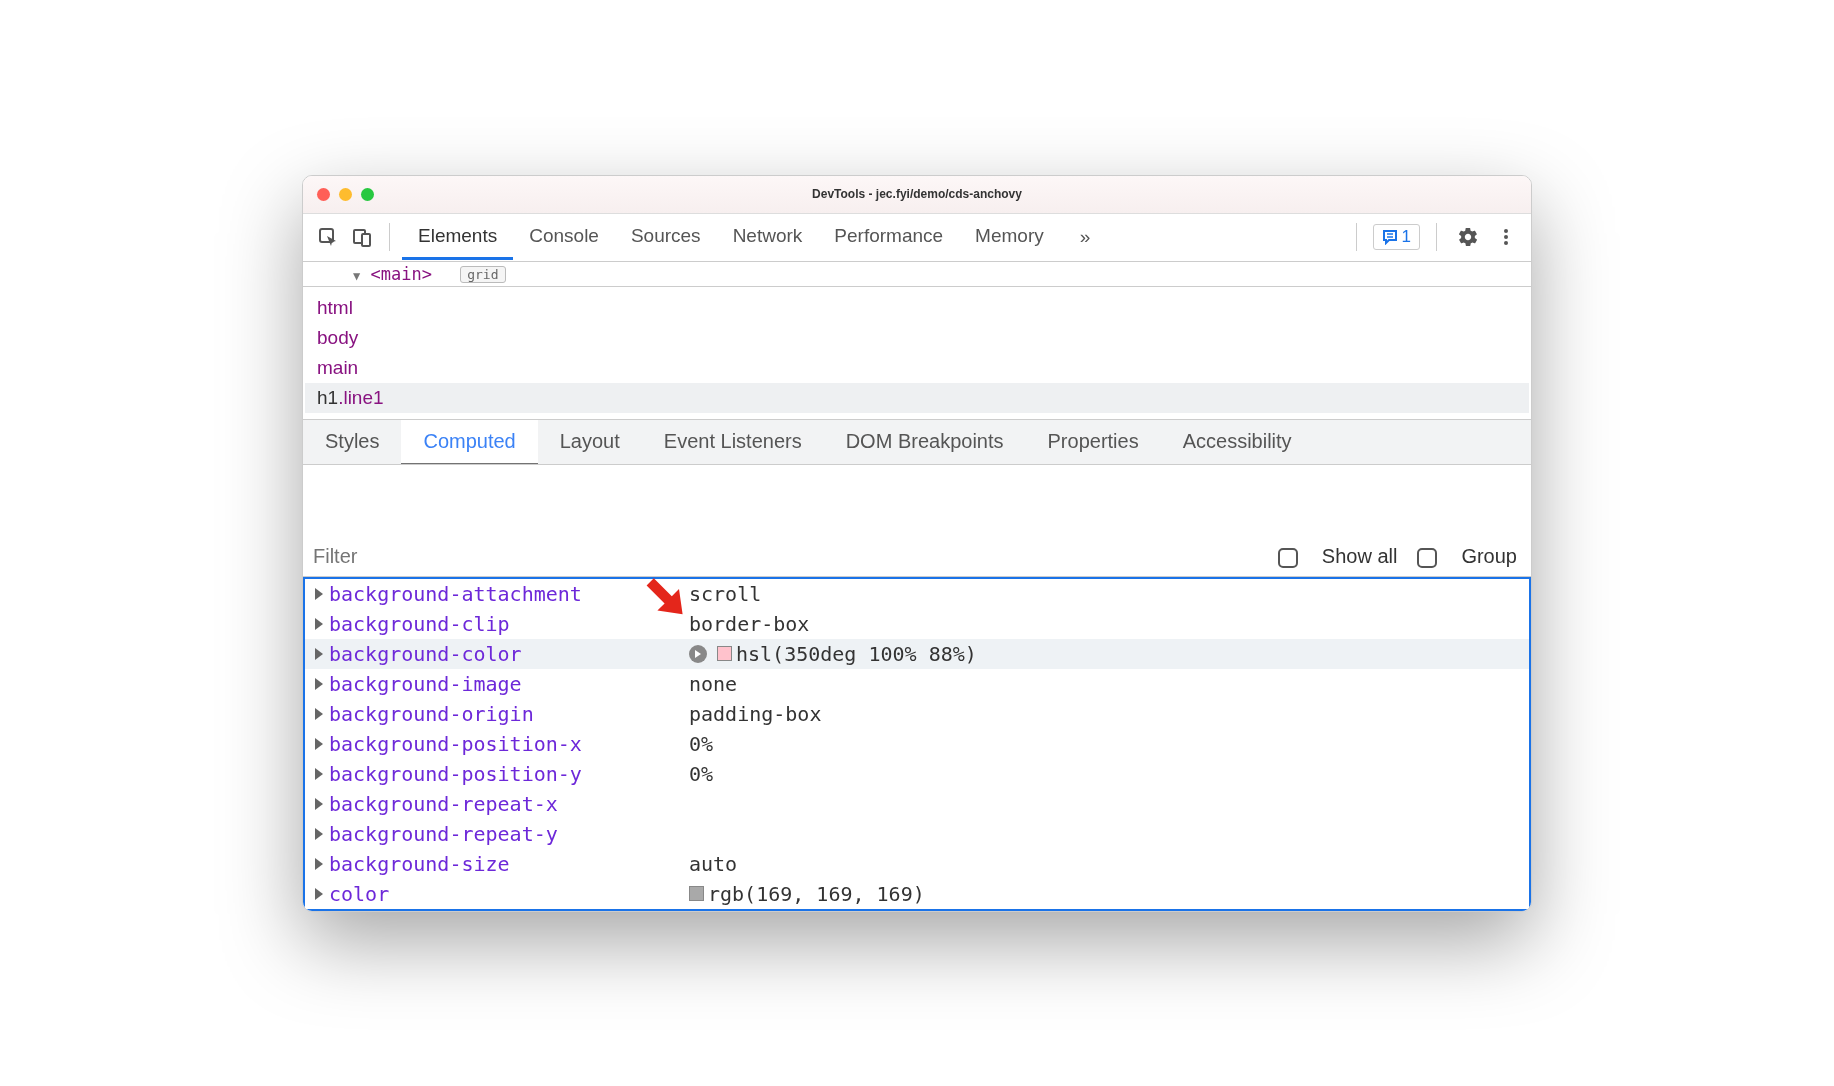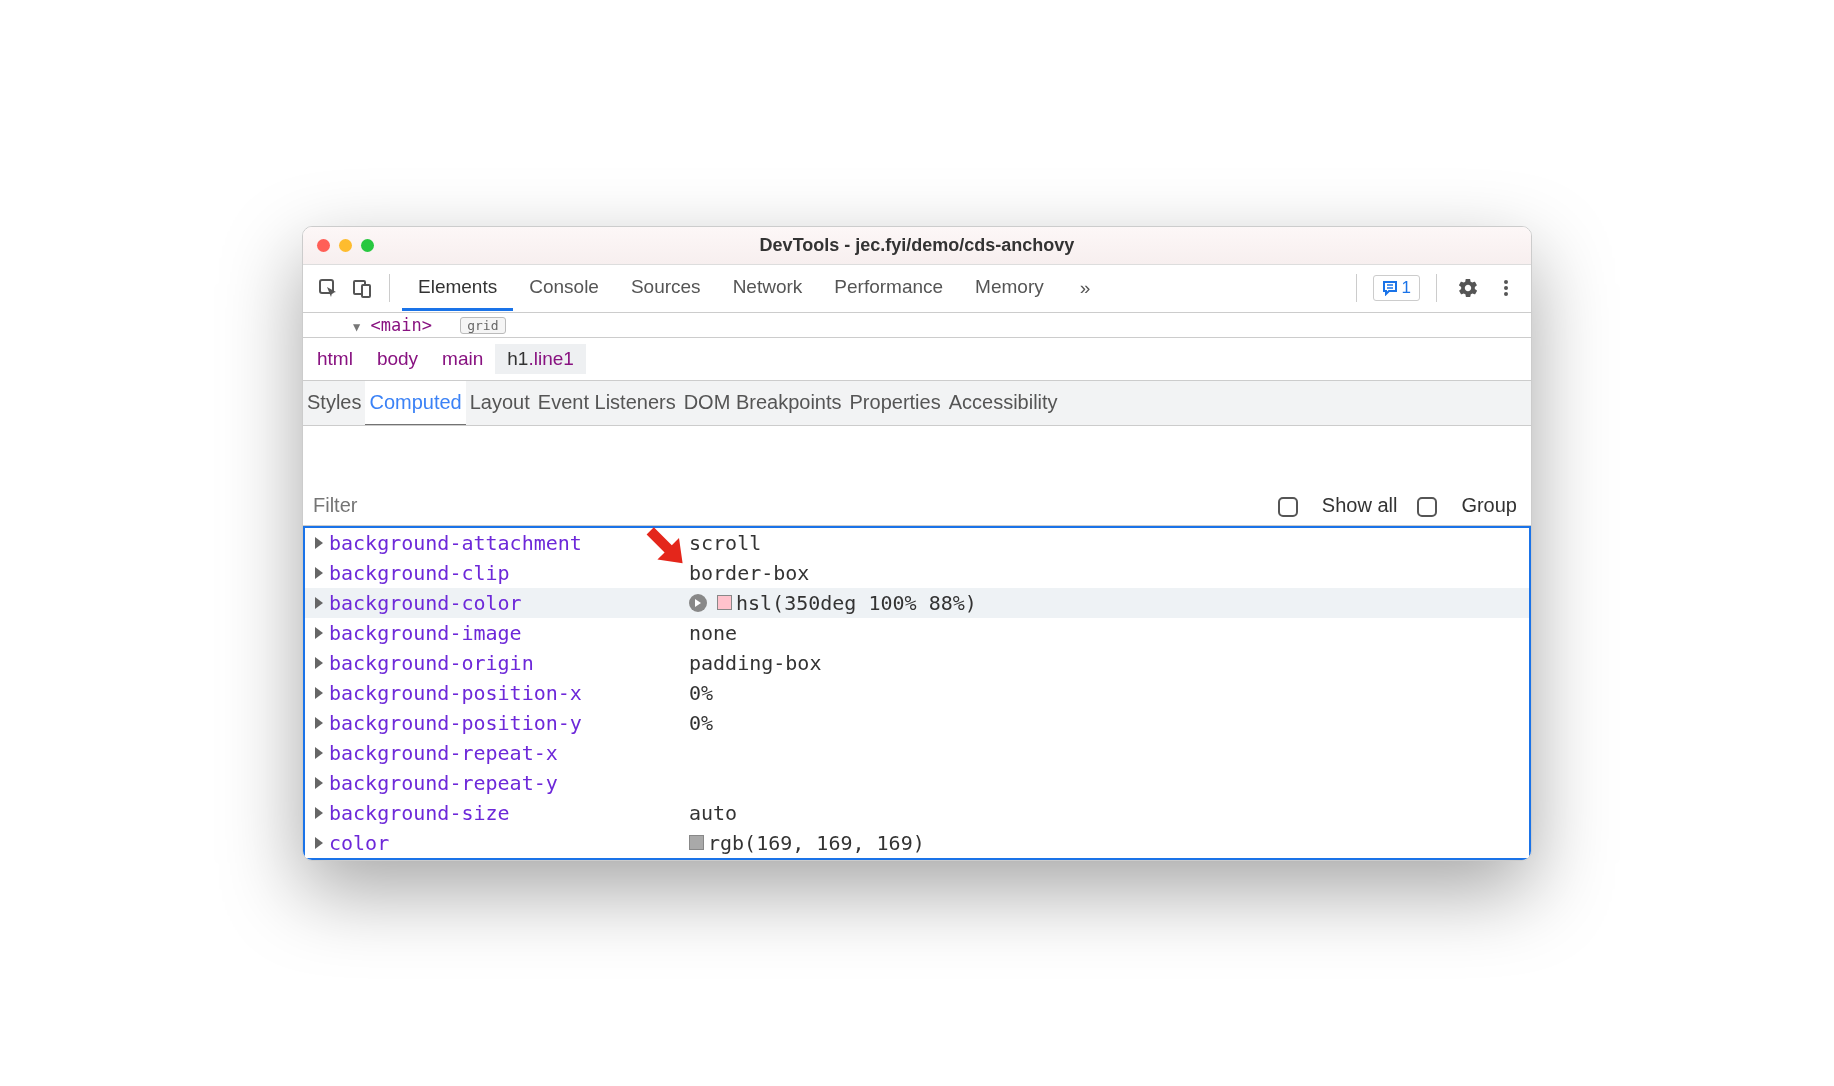--- a/index.html
+++ b/index.html
@@ -38,21 +38,21 @@
     width: 13px; height: 13px;
     border-radius: 50%;
   }
   .tl-close { background:#ff5f57; }
   .tl-min { background:#febc2e; }
   .tl-max { background:#28c840; }
   .titletext {
     position: absolute;
     left: 0; right: 0;
     text-align: center;
-    font-size: 18px;
+    font-size: 12px;
     font-weight: 600;
     color: #333;
     pointer-events: none;
   }
   .toolbar {
     display: flex;
     align-items: center;
     border-bottom: 1px solid #ccc;
     height: 48px;
     padding: 12px 10px;
@@ -101,51 +101,52 @@
     display:inline-block; border:1px solid #bbb; border-radius:3px;
     padding: 0 6px; font-size:13px; color:#666; background:#f5f5f5;
     margin-left:18px;
     vertical-align: middle;
   }
   .crumbs {
     display:flex; gap: 0;
     border-bottom:1px solid #ccc;
     font-size:19px;
     padding: 6px 2px;
+    flex-direction: column;
   }
   .crumb {
     padding: 4px 12px;
     color:#881280;
   }
   .crumb.selected {
     background:#eef0f2;
     color:#333;
   }
   .crumb.selected .cls { color:#881280; }
   .subtabs {
     display:flex;
     border-bottom:1px solid #ccc;
     background:#f2f3f4;
     font-size:20px;
   }
   .subtab {
-    padding: 10px 4px;
+    padding: 10px 22px;
     color:#555;
     cursor:pointer;
   }
   .subtab.active {
     background:#fff;
     color:#3b82f6;
     border-bottom: 1px solid #737373;
   }
   .filterbar {
     display:flex;
     align-items:center;
     border-bottom:1px solid #ccc;
-    height: 100px;
+    height: 112px;
     align-items: flex-end;
     padding: 0 14px 8px 10px;
     font-size:20px;
   }
   .filter-input {
     border:none; outline:none;
     font-size:20px;
     color:#777;
     flex:0 0 200px;
   }

